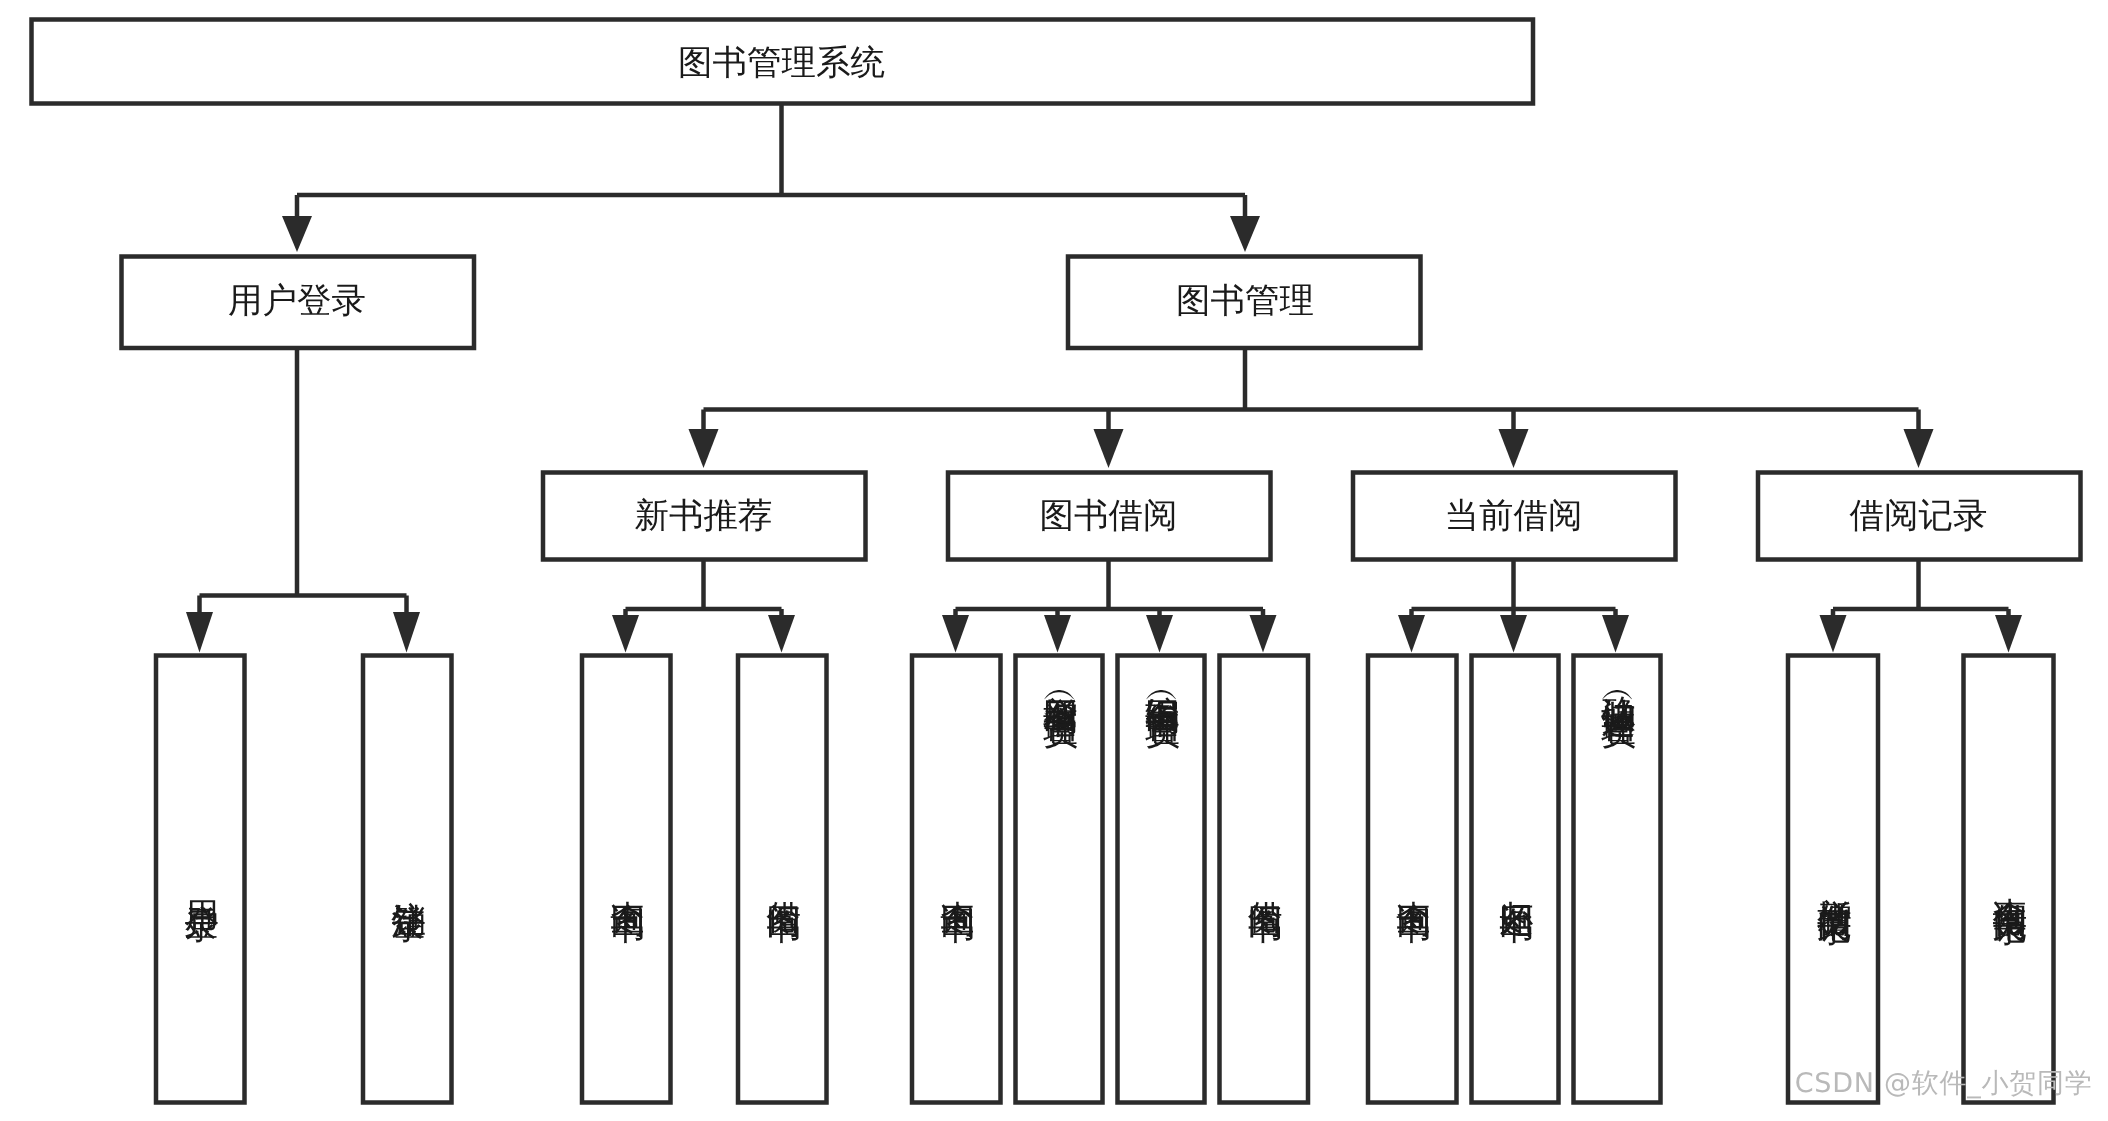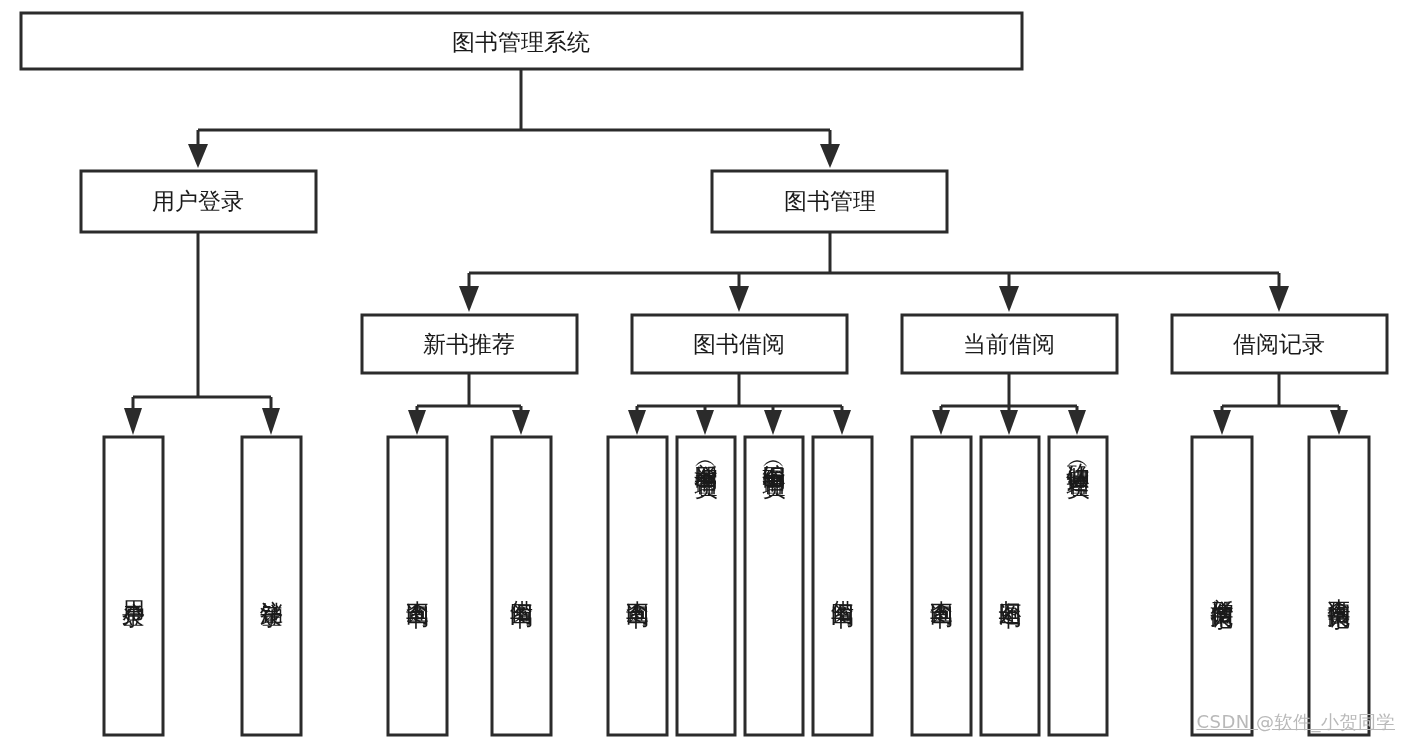--- a/index.html
+++ b/index.html
@@ -73,21 +73,20 @@
   }
   .watermark {
     position: absolute;
     right: 10px;
     bottom: 6px;
     font-family: "DejaVu Sans", "Liberation Sans", sans-serif;
     font-size: 18px;
     color: #b9b9b9;
     letter-spacing: 0.5px;
     white-space: nowrap;
-    text-decoration: underline;
   }
 </style>
 </head>
 <body>
 
 <div id="diagram-root">
 
   <svg class="diagram-canvas" viewBox="0 0 1405 747" xmlns="http://www.w3.org/2000/svg">
 
     <g>

